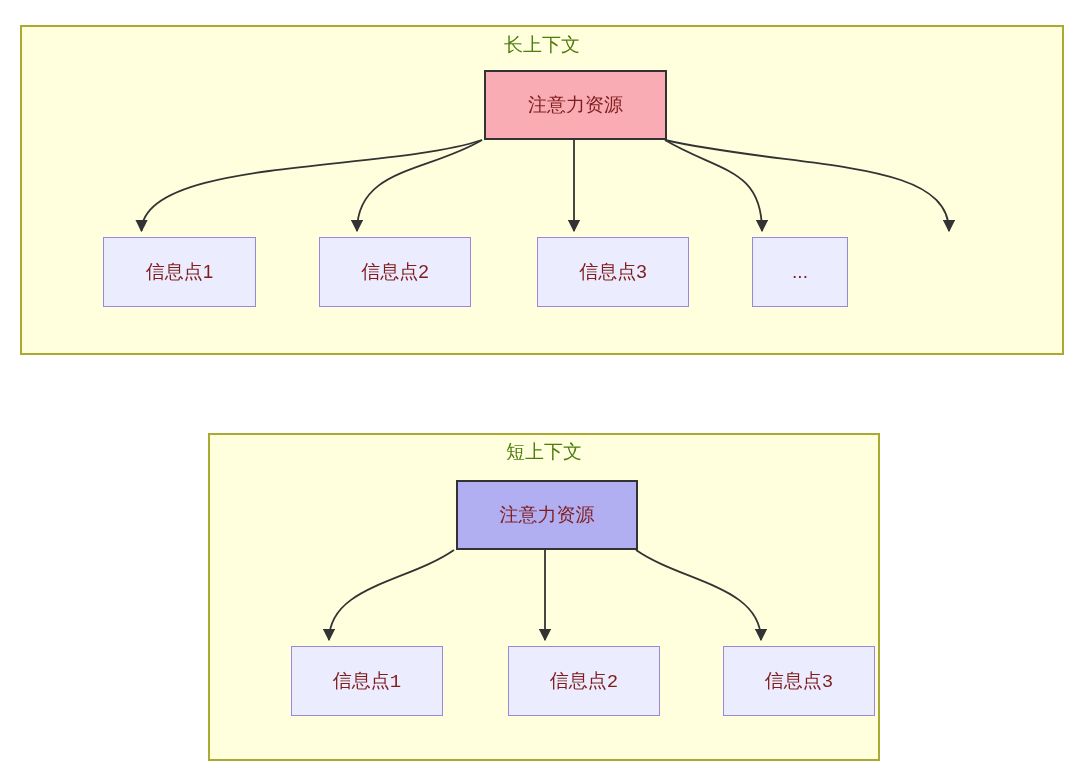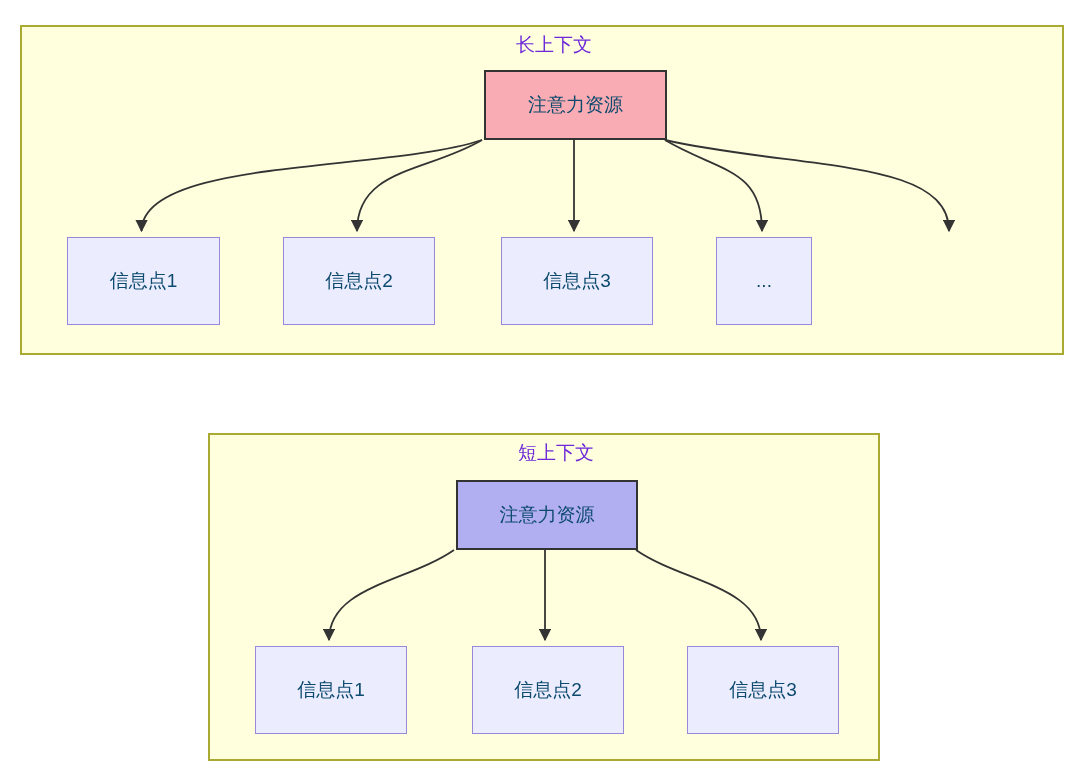--- a/index.html
+++ b/index.html
@@ -14,51 +14,52 @@
     height: 774px;
     background: #ffffff;
     overflow: hidden;
   }
   .container {
     position: absolute;
     background: #ffffde;
     border: 2px solid #aaaa33;
   }
   .container-top  { left: 20px;  top: 25px;  width: 1044px; height: 330px; }
-  .container-bottom { left: 208px; top: 433px; width: 672px;  height: 328px; }
+  .container-bottom { left: 208px; top: 433px; width: 672px;  height: 328px; font-family: Liberation Mono, monospace; }
   .container-title {
     position: absolute;
     top: 6px;
-    left: 12px;
+    left: 0;
     width: 100%;
     text-align: center;
     font-size: 19px;
     line-height: 24px;
-    color: #6d28d9;
+    color: #4d7c0f;
   }
   .node {
     position: absolute;
     display: flex;
     align-items: center;
     justify-content: center;
     font-size: 19px;
-    color: #0c4a6e;
+    color: #7f1d1d;
     text-align: center;
   }
   .attention-node {
     border: 2.5px solid #333333;
     height: 70px;
   }
   .attention-pink   { background: #f9acb3; left: 462px; top: 43px; width: 183px; }
   .attention-purple { background: #b1aef1; left: 246px; top: 45px; width: 182px; }
   .info-node {
     background: #ececff;
     border: 1.5px solid #9788d8;
-    height: 88px;
+    height: 70px;
     top: 210px;
+    margin-left: 36px;
   }
   .container-bottom .info-node { top: 211px; }
   
   .t-n1 { left: 45px;  width: 153px; }
   .t-n2 { left: 261px; width: 152px; }
   .t-n3 { left: 479px; width: 152px; }
   .t-n4 { left: 694px; width: 96px;  }
   .t-n5 { left: 855px; width: 148px; }
   
   .b-n1 { left: 45px;  width: 152px; }

